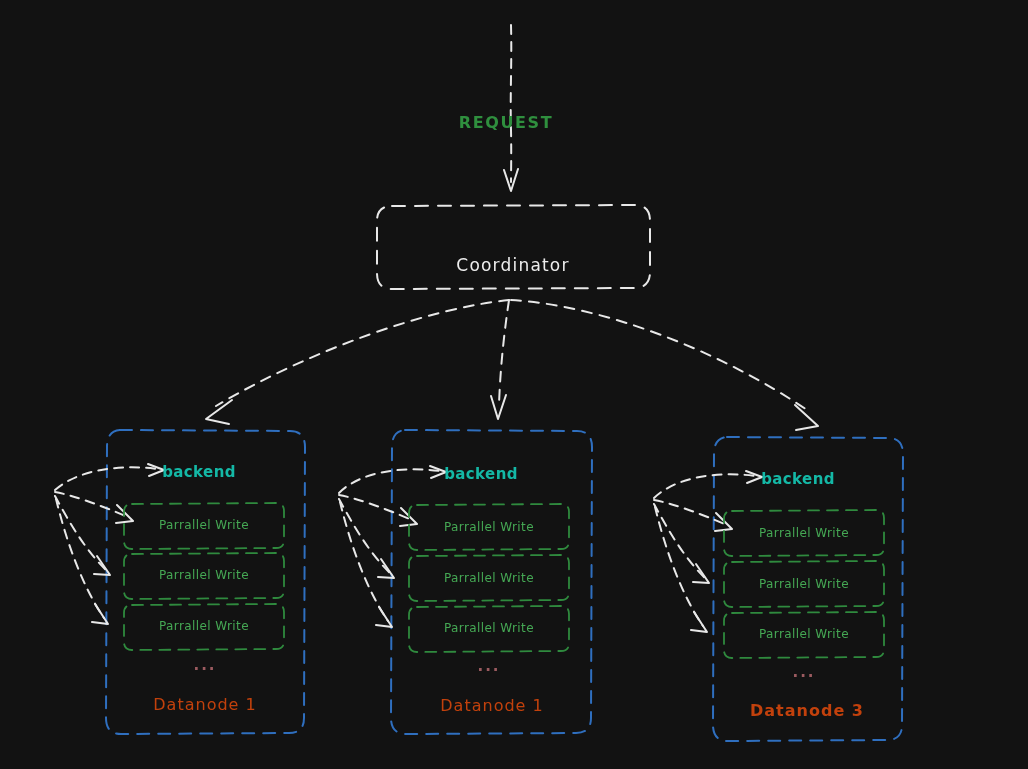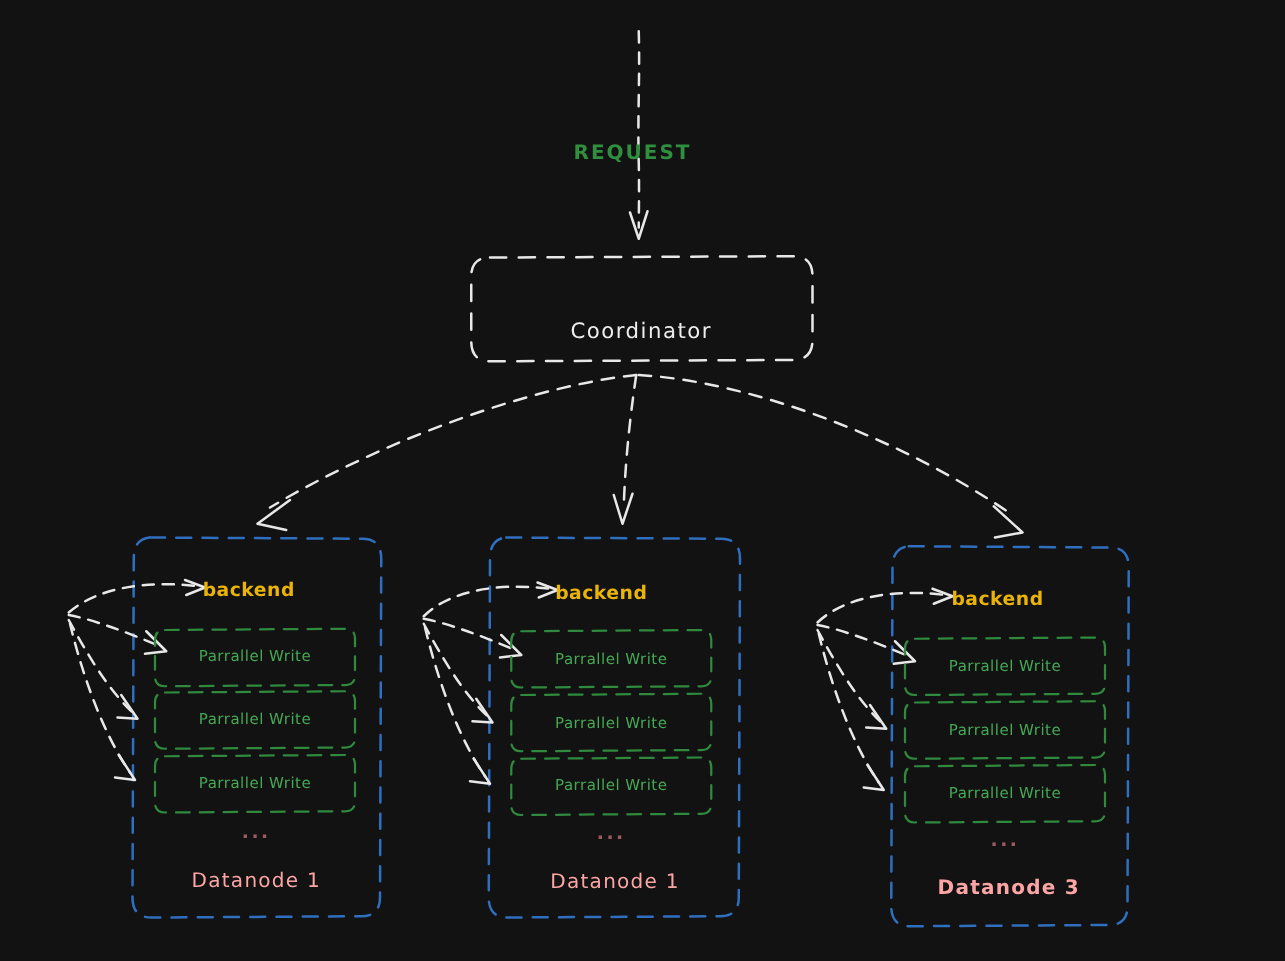--- a/index.html
+++ b/index.html
@@ -38,38 +38,38 @@
     font-size: 16px;
     font-weight: 600;
     letter-spacing: 1.6px;
   }
   .lbl-coordinator {
     color: #ededed;
     font-size: 17px;
     letter-spacing: 1.2px;
   }
   .lbl-backend {
-    color: #eab308;
+    color: #14b8a6;
     font-size: 15px;
     font-weight: 600;
     letter-spacing: 0.4px;
   }
   .lbl-pw {
     color: #45a854;
     font-size: 12px;
     letter-spacing: 0.4px;
   }
   .lbl-ellipsis {
     color: #9c5b60;
     font-size: 15px;
     font-weight: 700;
     letter-spacing: 2px;
   }
   .lbl-datanode {
-    color: #fca5a5;
+    color: #c2410c;
     font-size: 16px;
     letter-spacing: 1px;
   }
   .centered {
     transform: translate(-50%, -50%);
   }
 </style>
 </head>
 <body>
 

